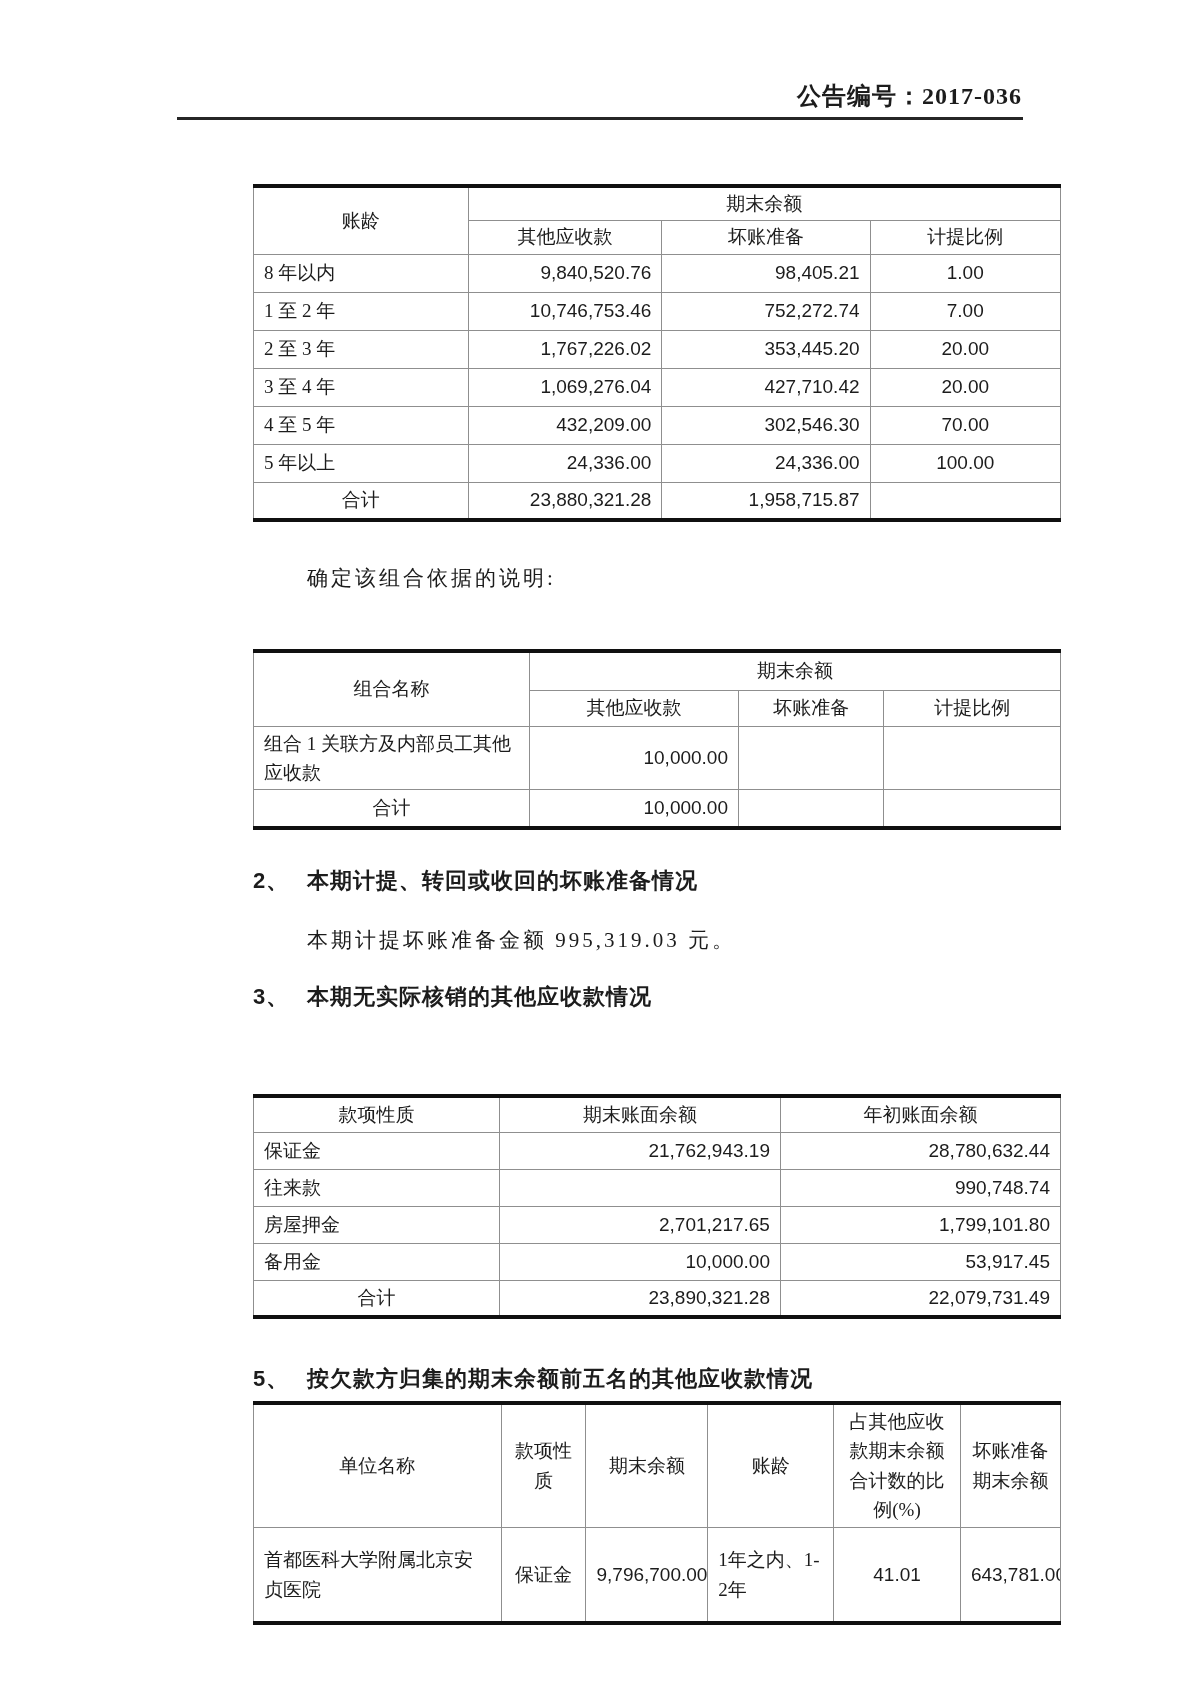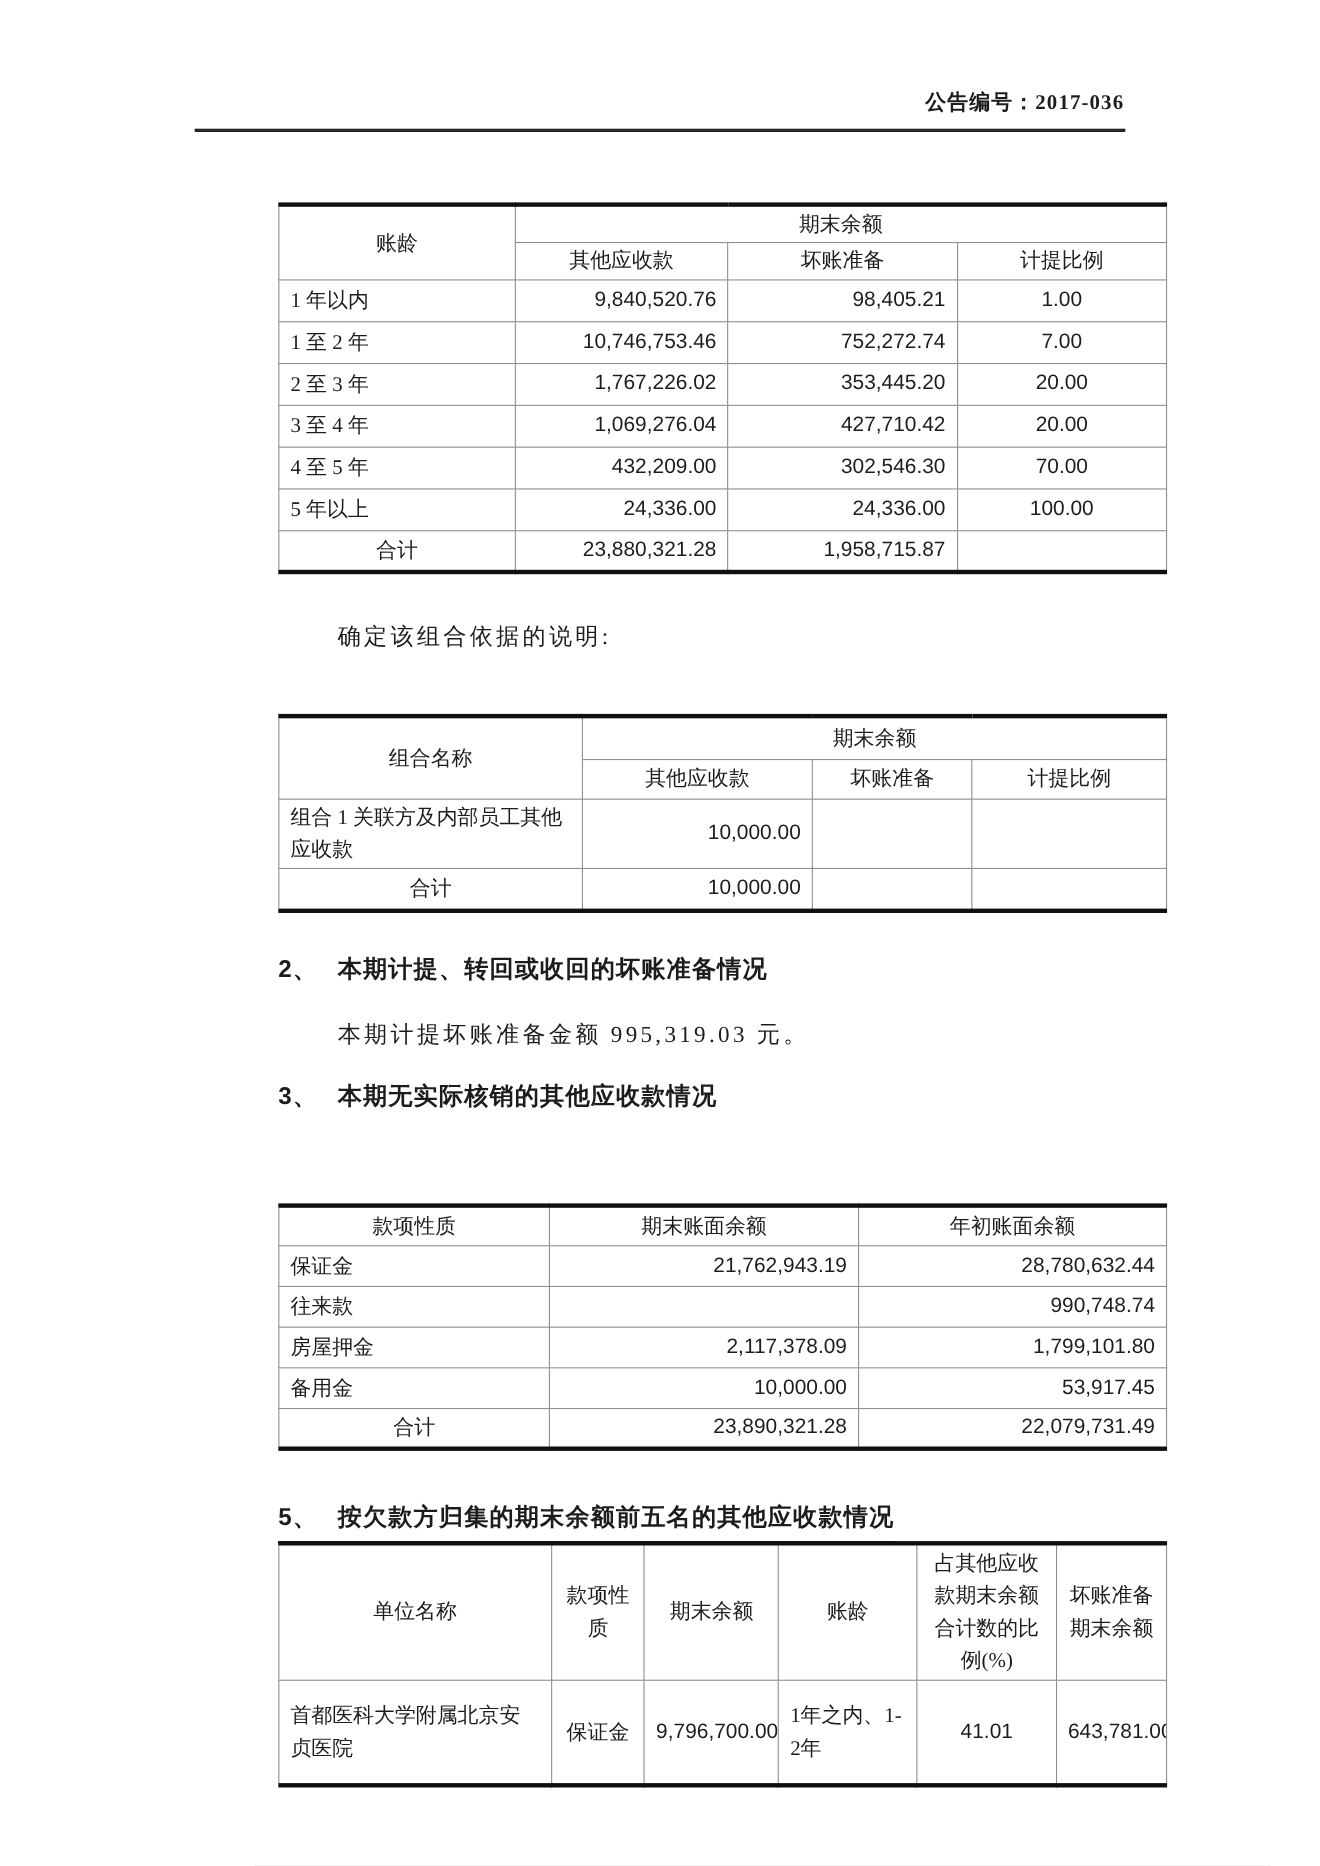--- a/index.html
+++ b/index.html
@@ -7,21 +7,21 @@
     position:relative;
     width:1200px;height:1696px;
     margin:0 auto;
     background:#ffffff;
     font-family:"Liberation Serif","DejaVu Serif",serif;
     color:#1c1c1c;
     overflow:hidden;
   }
   .doc-number{
     position:absolute;top:80px;right:178px;
-    font-size:19px;font-weight:600;letter-spacing:1px;
+    font-size:24px;font-weight:600;letter-spacing:1px;
   }
   .header-rule{
     position:absolute;top:117px;left:177px;width:846px;height:3px;
     background:#262626;
   }
   .para{position:absolute;font-size:21px;letter-spacing:2px;white-space:nowrap;}
   .sec-heading{
     position:absolute;left:253px;
     font-family:"Liberation Sans","DejaVu Sans",sans-serif;
     font-weight:bold;font-size:22px;letter-spacing:1px;white-space:nowrap;
@@ -73,21 +73,21 @@
         <th colspan="3">期末余额</th>
       </tr>
       <tr style="height:34px;">
         <th>其他应收款</th>
         <th>坏账准备</th>
         <th>计提比例</th>
       </tr>
     </thead>
     <tbody>
       <tr style="height:38px;">
-        <td class="lbl">1 年以内</td>
+        <td class="lbl">8 年以内</td>
         <td class="num">9,840,520.76</td>
         <td class="num">98,405.21</td>
         <td class="ctr">1.00</td>
       </tr>
       <tr style="height:38px;">
         <td class="lbl">1 至 2 年</td>
         <td class="num">10,746,753.46</td>
         <td class="num">752,272.74</td>
         <td class="ctr">7.00</td>
       </tr>
@@ -190,21 +190,21 @@
         <td class="num">21,762,943.19</td>
         <td class="num">28,780,632.44</td>
       </tr>
       <tr style="height:37px;">
         <td class="lbl">往来款</td>
         <td class="num"></td>
         <td class="num">990,748.74</td>
       </tr>
       <tr style="height:37px;">
         <td class="lbl">房屋押金</td>
-        <td class="num">2,117,378.09</td>
+        <td class="num">2,701,217.65</td>
         <td class="num">1,799,101.80</td>
       </tr>
       <tr style="height:37px;">
         <td class="lbl">备用金</td>
         <td class="num">10,000.00</td>
         <td class="num">53,917.45</td>
       </tr>
       <tr style="height:37px;">
         <td class="total-lbl">合计</td>
         <td class="num">23,890,321.28</td>

